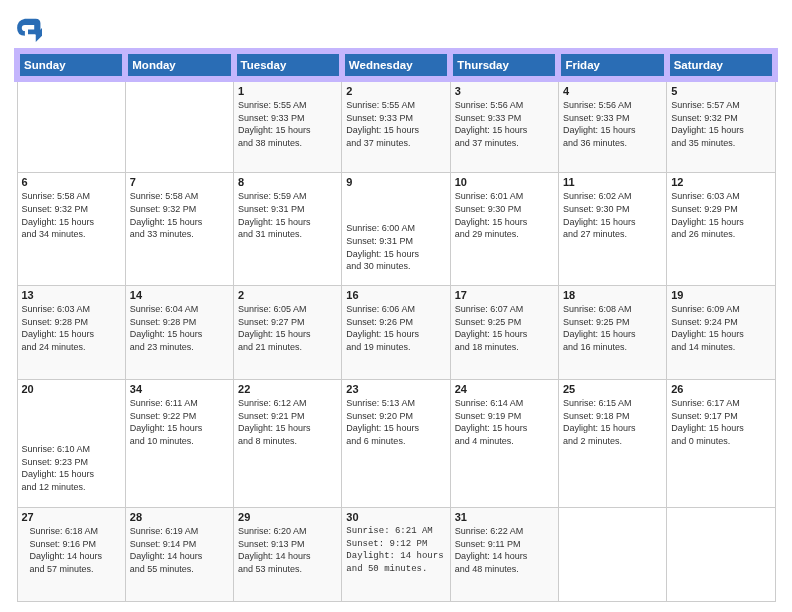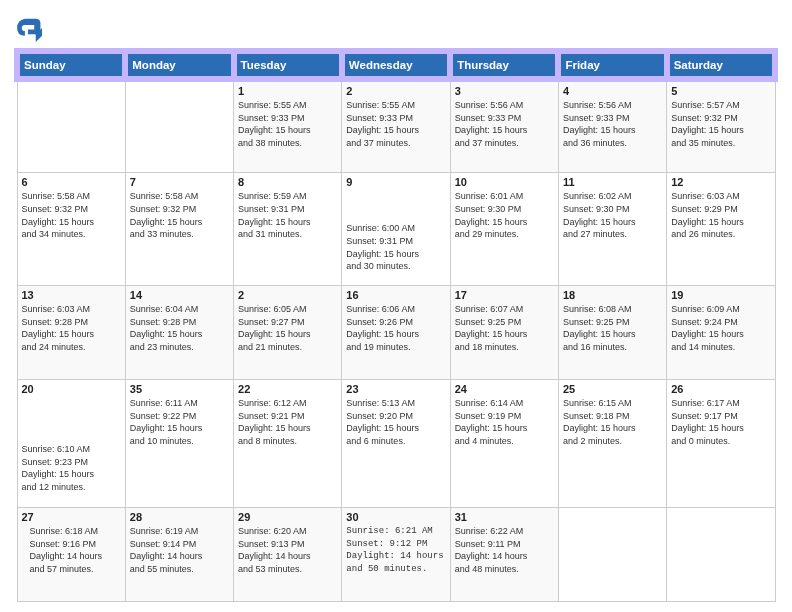--- a/index.html
+++ b/index.html
@@ -277,21 +277,21 @@
         </tr>
         <tr>
           <td>
             <span class="day-num">20</span>
             <div class="cell-content" style="white-space: pre-line; margin-top: 48px;">Sunrise: 6:10 AM
 Sunset: 9:23 PM
 Daylight: 15 hours
 and 12 minutes.</div>
           </td>
           <td>
-            <span class="day-num">35</span>
+            <span class="day-num">34</span>
             <div class="cell-content" style="white-space: pre-line;">Sunrise: 6:11 AM
 Sunset: 9:22 PM
 Daylight: 15 hours
 and 10 minutes.</div>
           </td>
           <td>
             <span class="day-num">22</span>
             <div class="cell-content" style="white-space: pre-line;">Sunrise: 6:12 AM
 Sunset: 9:21 PM
 Daylight: 15 hours

